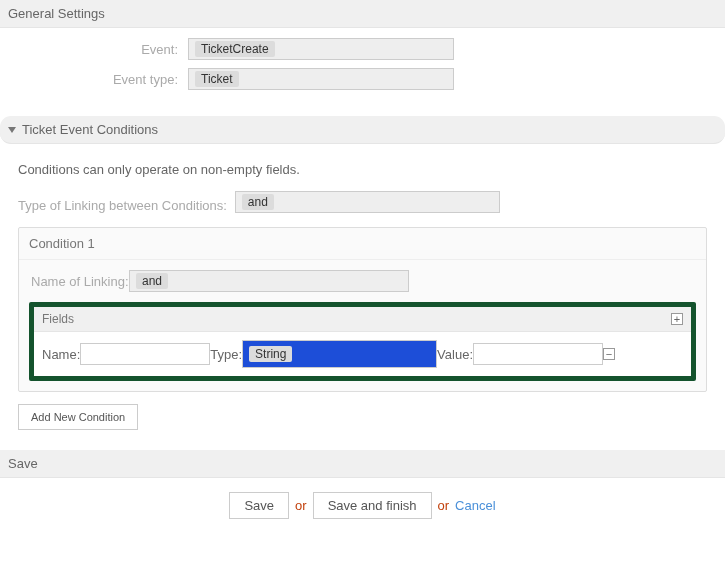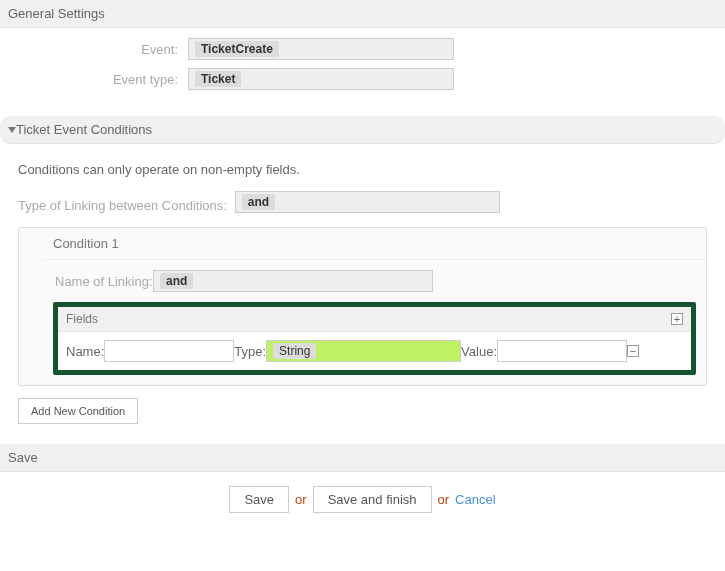--- a/index.html
+++ b/index.html
@@ -13,21 +13,21 @@
   .section-header {
     background: #f0f0f0;
     padding: 6px 8px;
     font-size: 13px;
     color: #666;
     border-bottom: 1px solid #e5e5e5;
   }
   .section-header.collapsible {
     display: flex;
     align-items: center;
-    gap: 0;
+    gap: 6px;
     cursor: pointer;
     border-radius: 11px;
   }
   .tri-down {
     width: 0; height: 0;
     border-left: 4px solid transparent;
     border-right: 4px solid transparent;
     border-top: 6px solid #777;
     display: inline-block;
   }
@@ -49,21 +49,20 @@
     width: 266px;
     height: 22px;
     border: 1px solid #ccc;
     background: #eeeeee;
     padding: 0 6px;
     display: flex;
     align-items: center;
     color: #333;
     font-size: 12px;
     position: relative;
-    font-weight: bold;
   }
   .select-inner {
     background: #dcdcdc;
     padding: 1px 6px;
     border-radius: 2px;
     font-size: 12px;
     color: #333;
   }
   .checkbox {
     width: 14px; height: 14px;
@@ -85,21 +84,20 @@
   }
   .linking-row .label {
     color: #aaa;
     padding-right: 8px;
   }
   .condition-box {
     border: 1px solid #ddd;
     margin: 0 10px 12px 10px;
     background: #fafafa;
     border-radius: 2px;
-    padding-left: 24px;
   }
   .condition-title {
     padding: 8px 10px;
     color: #777;
     border-bottom: 1px solid #eee;
   }
   .condition-body {
     padding: 10px;
   }
   .cond-row {
@@ -151,23 +149,23 @@
   input.text {
     height: 22px;
     border: 1px solid #ccc;
     padding: 0 5px;
     font-size: 12px;
   }
   .name-input { width: 130px; }
   .value-input { width: 130px; }
   .type-select {
     width: 195px;
-    height: 22px;
-    border: 1px solid #ccc;
-    background: #bef264;
+    height: 28px;
+    border: 1px solid #ccc;
+    background: #1d4ed8;
     padding: 0 6px;
     display: flex;
     align-items: center;
   }
   .add-cond-btn {
     margin: 0 10px 16px 10px;
     padding: 6px 12px;
     background: #fff;
     border: 1px solid #ccc;
     color: #555;

